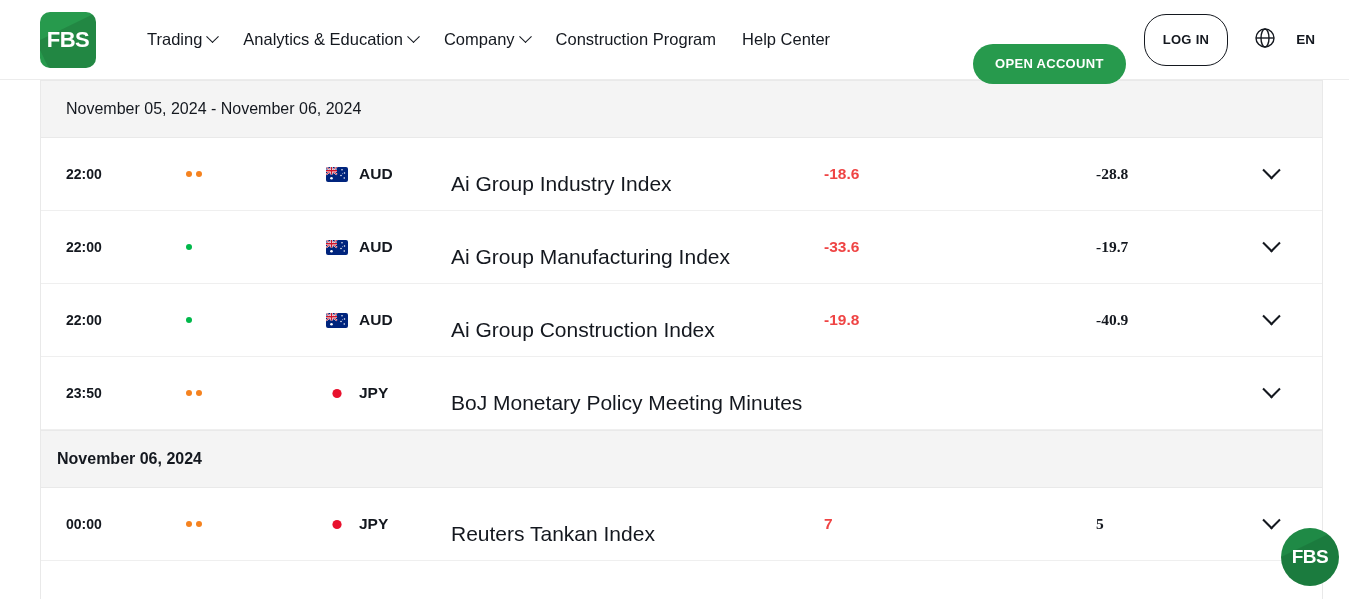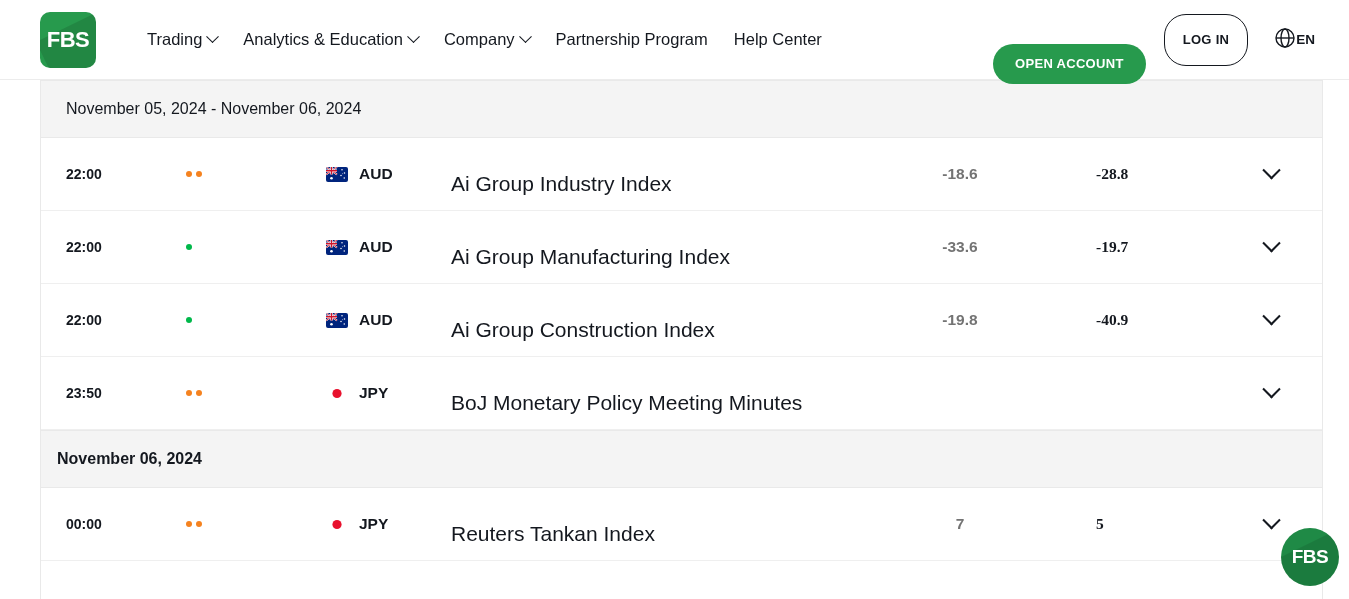--- a/index.html
+++ b/index.html
@@ -108,21 +108,21 @@
     margin-left: 18px;
     font-size: 13px;
     font-weight: 700;
     letter-spacing: 0.3px;
     cursor: pointer;
     font-family: "Liberation Sans", sans-serif;
   }
   .lang-wrap {
     display: flex;
     align-items: center;
-    gap: 0;
+    gap: 20px;
     margin-left: 26px;
     cursor: pointer;
   }
   .lang-code { font-size: 13.5px; font-weight: 600; color: #14181f; }
 
   
   .page-body {
     position: relative;
     width: 1349px;
     height: 519px;
@@ -158,21 +158,21 @@
     display: flex;
     align-items: center;
     border-bottom: 1px solid #efefef;
     background: #ffffff;
   }
 
   .c-time   { width: 145px; padding-left: 25px; font-size: 14px; font-weight: 700; color: #14181f; }
   .c-impact { width: 140px; display: flex; align-items: center; gap: 4px; }
   .c-cur    { width: 125px; display: flex; align-items: center; gap: 11px; }
   .c-name   { width: 373px; font-size: 21px; color: #14181f; margin-top: 20px; }
-  .c-act    { width: 272px; font-size: 15.5px; font-weight: 700; color: #737373; text-align: center; }
+  .c-act    { width: 272px; font-size: 15.5px; font-weight: 700; color: #ef4444; }
   .c-prev   { width: 145px; font-size: 15.5px; font-weight: 700; color: #14181f; font-family: Liberation Serif, serif; }
   .c-exp    { width: 60px; display: flex; align-items: center; justify-content: center; }
 
   .dot { width: 6px; height: 6px; border-radius: 50%; display: block; }
 
   .flag {
     width: 22px; height: 15px;
     border-radius: 2px;
     overflow: hidden;
     position: relative;
@@ -234,21 +234,21 @@
       </div>
       <div class="nav-item">
         <span>Analytics &amp; Education</span>
         <span class="chev-sm"></span>
       </div>
       <div class="nav-item">
         <span>Company</span>
         <span class="chev-sm"></span>
       </div>
       <div class="nav-item">
-        <span>Partnership Program</span>
+        <span>Construction Program</span>
       </div>
       <div class="nav-item">
         <span>Help Center</span>
       </div>
     </nav>
 
   <div class="header-right">
     <button class="btn-open">OPEN ACCOUNT</button>
     <button class="btn-login">LOG IN</button>
     <div class="lang-wrap">

